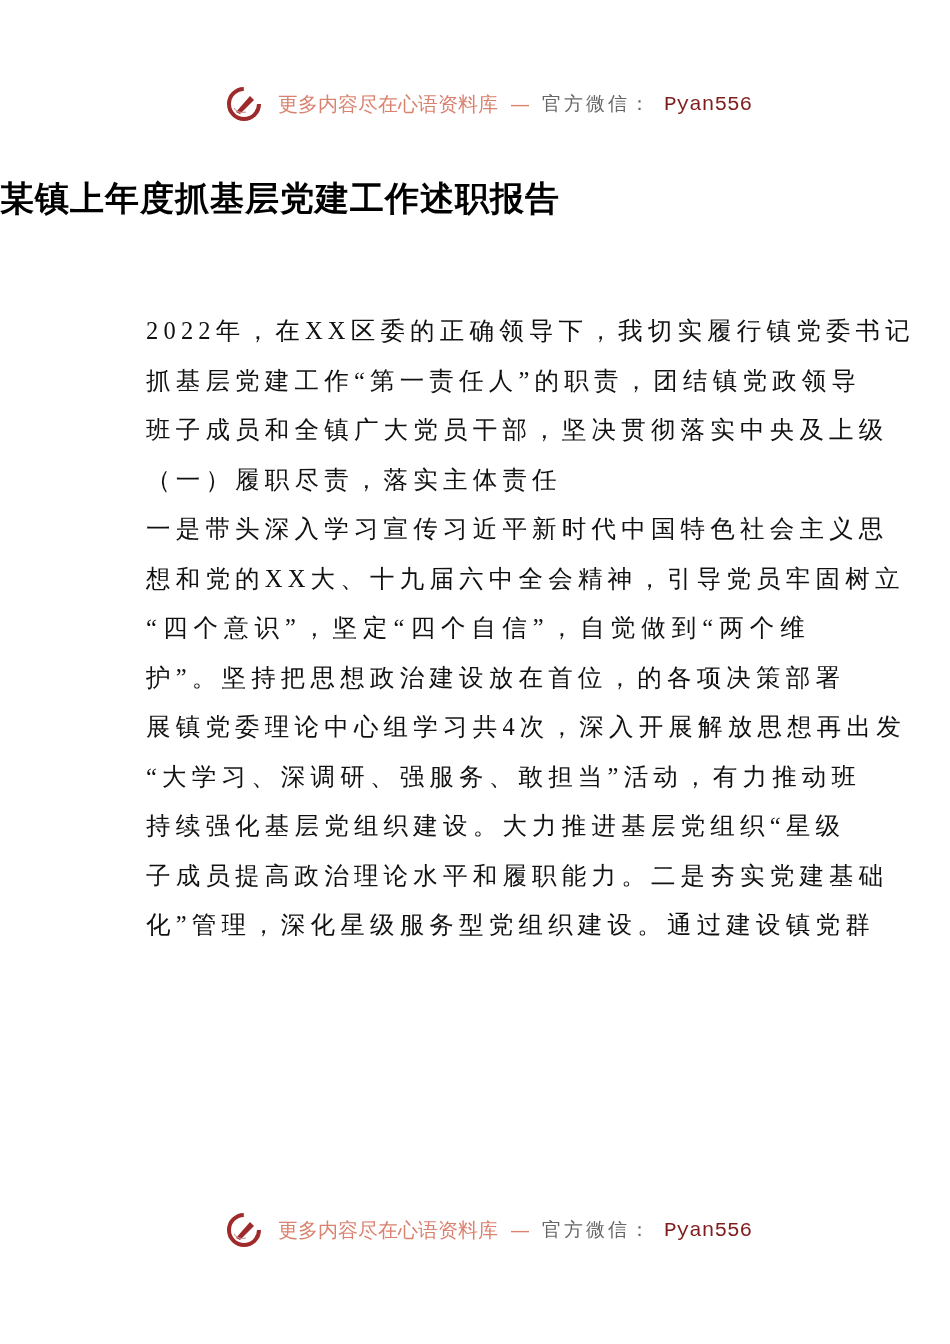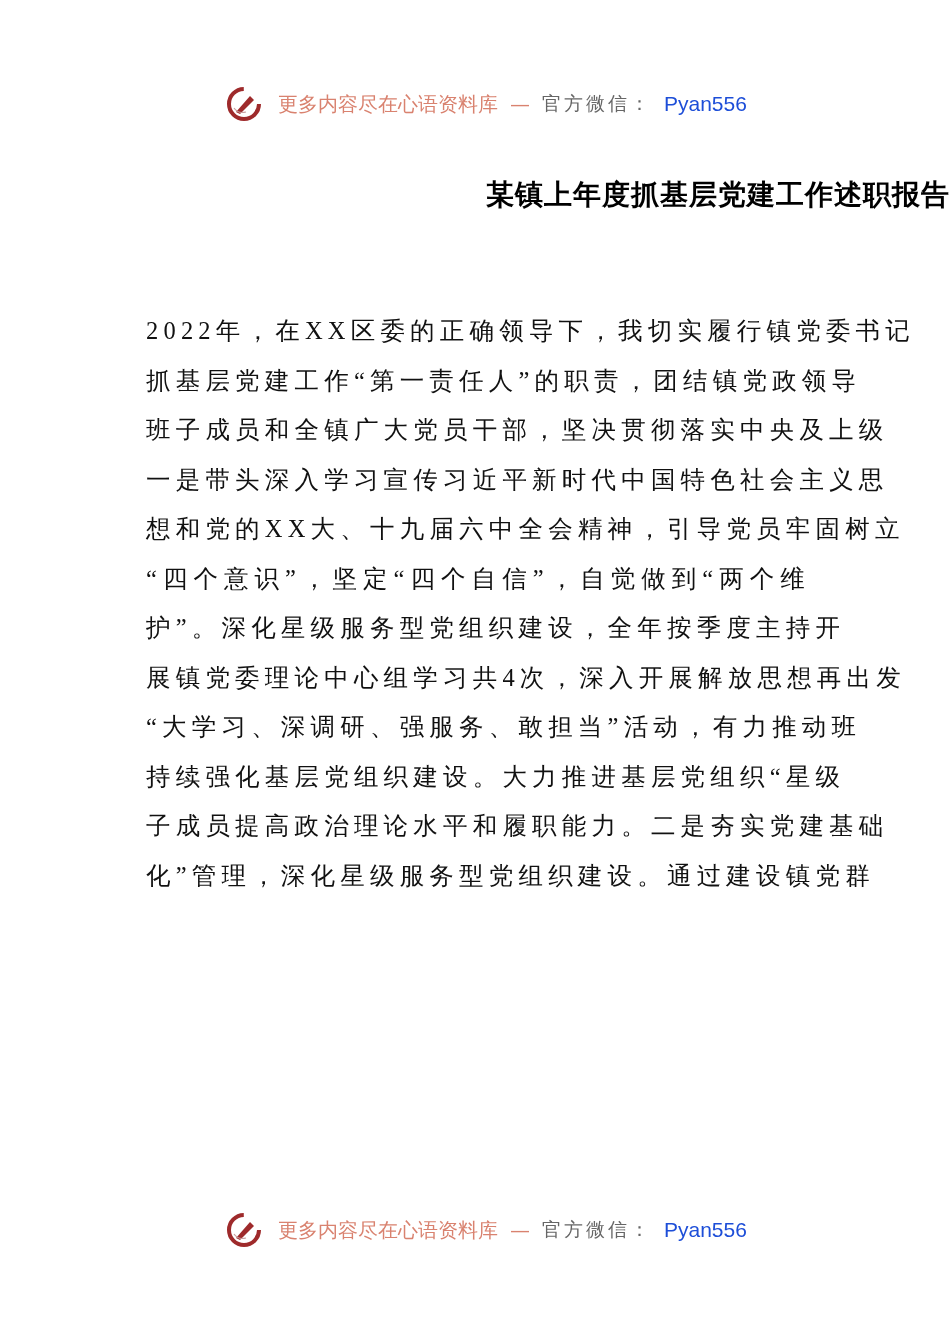--- a/index.html
+++ b/index.html
@@ -6,23 +6,23 @@
     body { width: 950px; height: 1344px; position: relative; overflow: hidden;
            font-family: "DejaVu Sans", "Liberation Sans", sans-serif; color: #111; }
     .banner { position: absolute; left: 226px; width: 500px; height: 40px;
               display: flex; align-items: center; white-space: nowrap; gap: 12px; }
     .banner.top { top: 84px; }
     .banner.bottom { top: 1210px; }
     .logo { width: 36px; height: 36px; margin-right: 4px; flex: none; }
     .banner .pink { color: #d9826f; font-family: "DejaVu Serif", "Liberation Serif", serif; font-size: 20px; letter-spacing: 0px; }
     .banner .dash { color: #d9826f; font-size: 20px; }
     .banner .gray { color: #666; font-family: "DejaVu Serif", "Liberation Serif", serif; font-size: 19px; letter-spacing: 3px; }
-    .banner .id { color: #1d4ed8; font-family: Liberation Sans, sans-serif; font-size: 21px; }
-    .title { position: absolute; top: 176px; left: 0; width: 950px; text-align: right;
-             font-family: "DejaVu Serif", "Liberation Serif", serif; font-size: 28px; font-weight: bold;
+    .banner .id { color: #7f1d1d; font-family: Liberation Mono, monospace; font-size: 21px; }
+    .title { position: absolute; top: 176px; left: 0; width: 950px; text-align: left;
+             font-family: "DejaVu Serif", "Liberation Serif", serif; font-size: 34px; font-weight: bold;
              letter-spacing: 1px; color: #000; }
     .body { position: absolute; top: 309px; left: 146px; width: 664px; }
     .line { height: 49.5px; line-height: 44px; font-size: 24.5px; white-space: nowrap;
             letter-spacing: 5.2px; text-align: justify; text-align-last: justify; color: #111; font-family: Liberation Serif, serif; }
     .line.short { text-align-last: left; }
   </style>
 </head>
 <body>
 
 <div class="banner top">
@@ -36,24 +36,25 @@
   <span class="gray">官方微信：</span>
   <span class="id">Pyan556</span>
 </div>
 
 <div class="title">某镇上年度抓基层党建工作述职报告</div>
 
 <div class="body">
   <div class="line">2022年，在XX区委的正确领导下，我切实履行镇党委书记</div>
   <div class="line">抓基层党建工作“第一责任人”的职责，团结镇党政领导</div>
   <div class="line">班子成员和全镇广大党员干部，坚决贯彻落实中央及上级</div>
+  <div class="line short">（一）履职尽责，落实主体责任</div>
   <div class="line">一是带头深入学习宣传习近平新时代中国特色社会主义思</div>
   <div class="line">想和党的XX大、十九届六中全会精神，引导党员牢固树立</div>
   <div class="line">“四个意识”，坚定“四个自信”，自觉做到“两个维</div>
-  <div class="line">护”。深化星级服务型党组织建设，全年按季度主持开</div>
+  <div class="line">护”。坚持把思想政治建设放在首位，的各项决策部署</div>
   <div class="line">展镇党委理论中心组学习共4次，深入开展解放思想再出发</div>
   <div class="line">“大学习、深调研、强服务、敢担当”活动，有力推动班</div>
   <div class="line">持续强化基层党组织建设。大力推进基层党组织“星级</div>
   <div class="line">子成员提高政治理论水平和履职能力。二是夯实党建基础</div>
   <div class="line">化”管理，深化星级服务型党组织建设。通过建设镇党群</div>
 </div>
 
 <div class="banner bottom">
   <svg class="logo" viewBox="0 0 36 36">
     <circle cx="18" cy="18" r="15" fill="none" stroke="#9e2a2b" stroke-width="4" stroke-dasharray="70 25"></circle>

